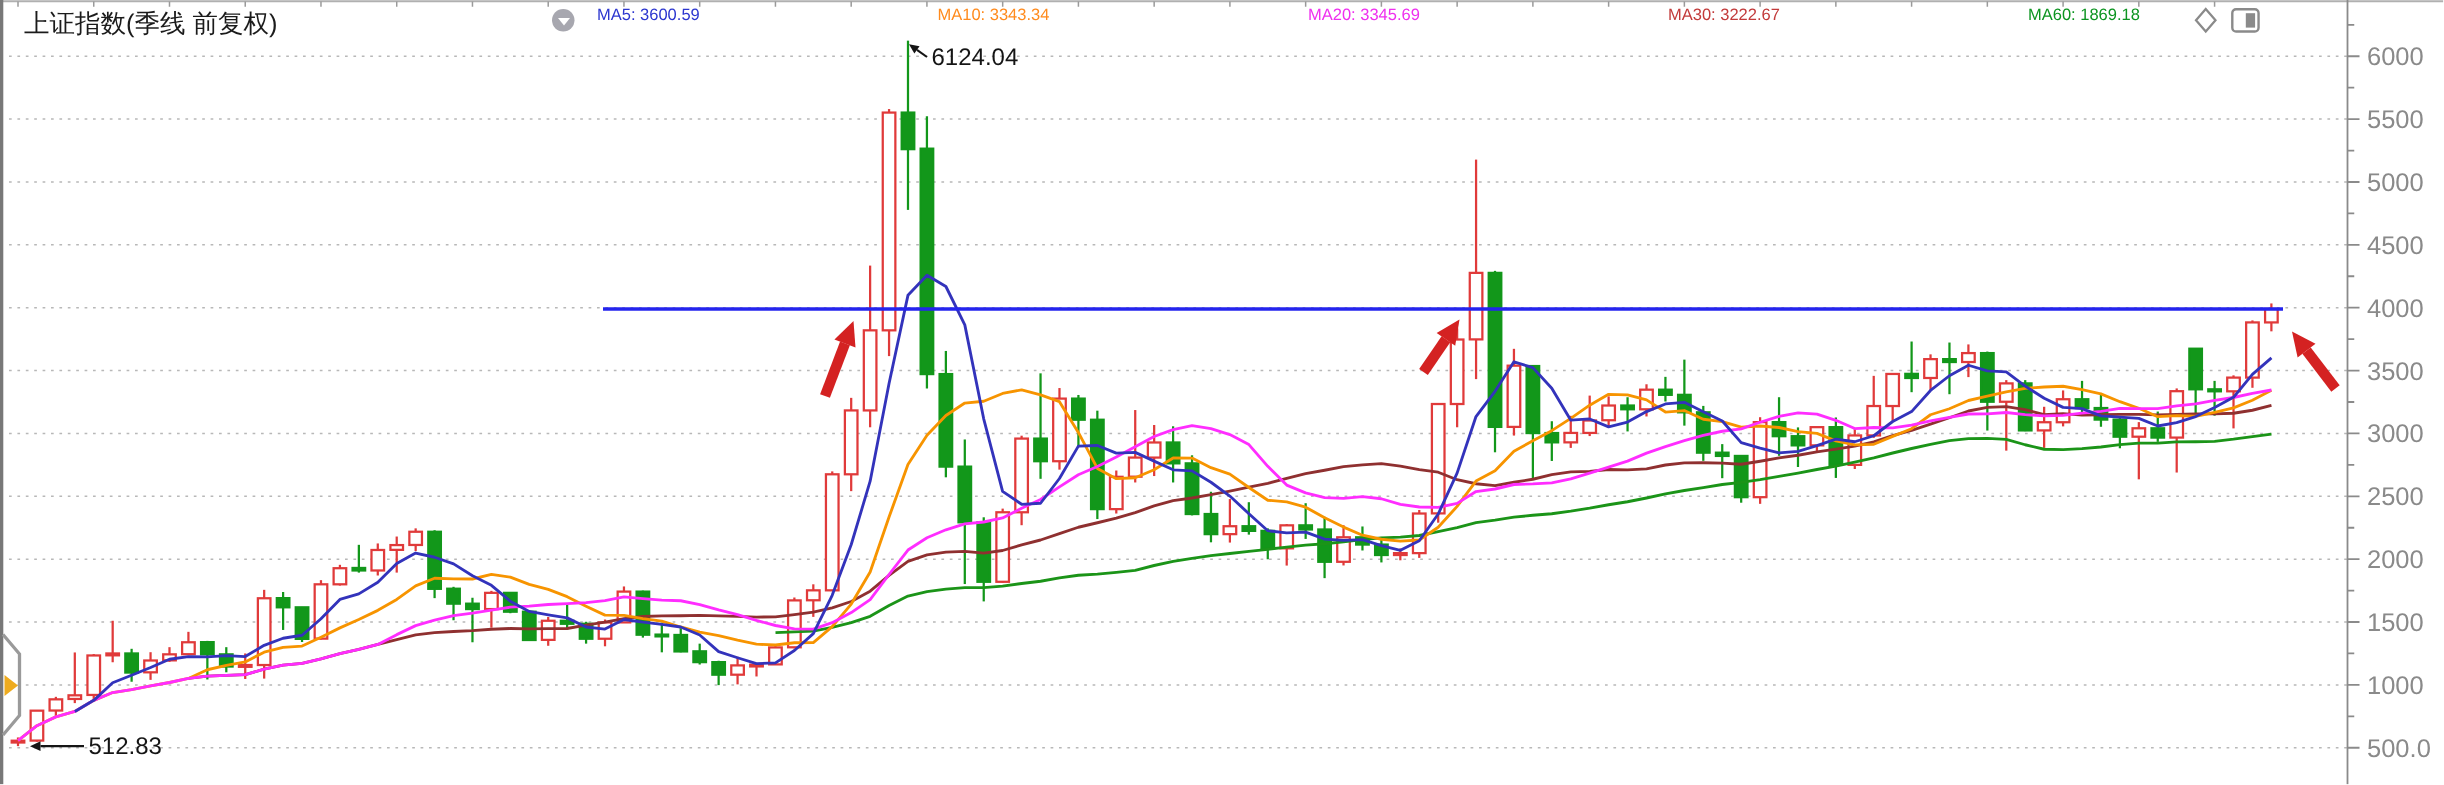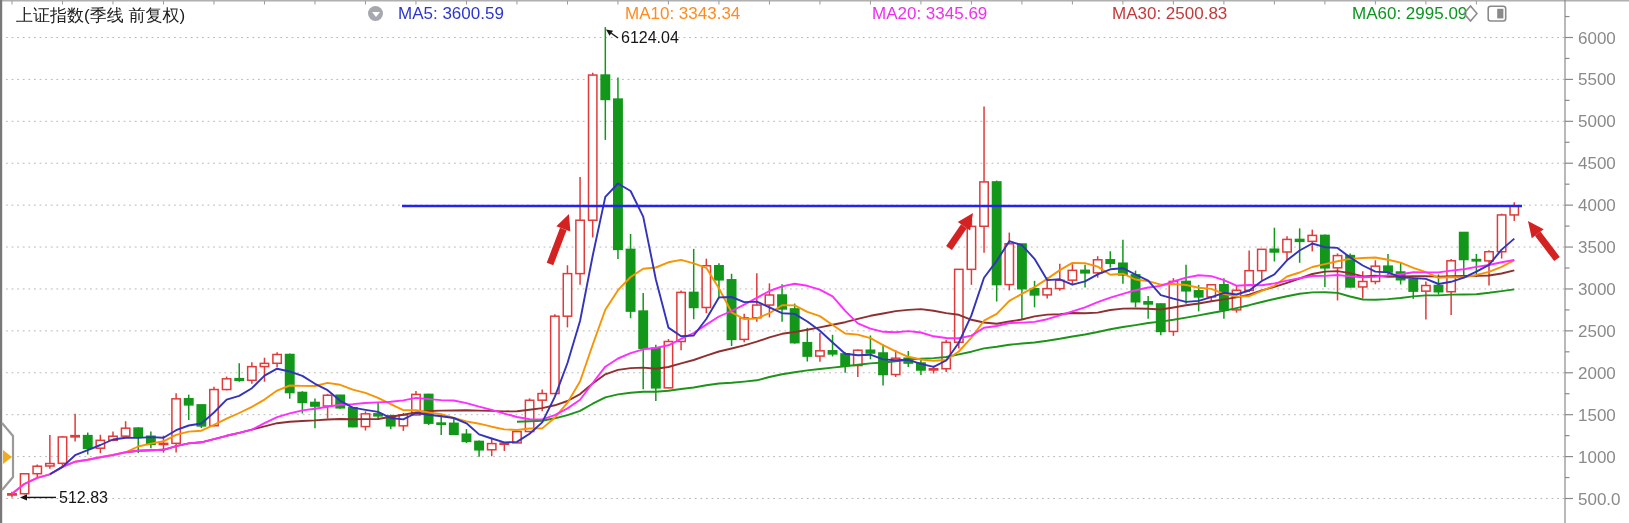--- a/index.html
+++ b/index.html
@@ -4,21 +4,21 @@
 <style>
   html,body{margin:0;padding:0;background:#fff;}
   #app{position:relative;width:1629px;height:523px;background:#fff;overflow:hidden;
        font-family:"Liberation Sans","DejaVu Sans",sans-serif;}
   #chart-svg{position:absolute;left:0;top:0;}
   .hdr-title{position:absolute;left:16px;top:4px;font-size:17px;color:#1b1b1b;white-space:nowrap;z-index:5;}
   .collapse-btn{position:absolute;left:368px;top:6px;width:15px;height:15px;border-radius:50%;
        background:#a7a7af;z-index:6;cursor:pointer;}
   .collapse-btn .tri{position:absolute;left:3.5px;top:5.5px;width:0;height:0;
        border-left:4px solid transparent;border-right:4px solid transparent;border-top:5px solid #fff;}
-  .ma-item{position:absolute;top:4px;font-size:17px;white-space:nowrap;z-index:5;}
+  .ma-item{position:absolute;top:4px;font-size:11px;white-space:nowrap;z-index:5;}
   .ma-0{left:398px;} .ma-1{left:625px;text-align:right;} .ma-2{left:872px;} .ma-3{left:1112px;} .ma-4{left:1352px;}
   .corner-icons{position:absolute;left:1462px;top:4px;display:flex;gap:8px;align-items:center;z-index:6;}
   .corner-icons span{display:inline-block;line-height:0;cursor:pointer;}
   svg text{font-family:"Liberation Sans","DejaVu Sans",sans-serif;}
 </style>
 </head>
 <body>
 
 <div id="app">
 
@@ -632,22 +632,22 @@
 
   <div class="hdr-title">上证指数(季线 前复权)</div>
 
   <div class="collapse-btn">
     <span class="tri"></span>
   </div>
 
   <span class="ma-item ma-0" style="color: rgb(44, 54, 207);">MA5: 3600.59</span>
   <span class="ma-item ma-1" style="color: rgb(255, 139, 30);">MA10: 3343.34</span>
   <span class="ma-item ma-2" style="color: rgb(239, 47, 239); text-align: center;">MA20: 3345.69</span>
-  <span class="ma-item ma-3" style="color: rgb(194, 58, 58);">MA30: 2500.83</span>
-  <span class="ma-item ma-4" style="color: rgb(12, 148, 32);">MA60: 2995.09</span>
+  <span class="ma-item ma-3" style="color: rgb(194, 58, 58);">MA30: 3222.67</span>
+  <span class="ma-item ma-4" style="color: rgb(12, 148, 32);">MA60: 1869.18</span>
 
   <div class="corner-icons">
     <span>
       <svg width="17" height="19" viewBox="0 0 17 19">
         <path d="M8.5 2 L15 9.5 L8.5 17 L2 9.5 Z" fill="none" stroke="#8a8a8a" stroke-width="1.5"></path>
       </svg>
     </span>
     <span>
       <svg width="20" height="19" viewBox="0 0 20 19">
         <rect x="1.2" y="2.2" width="17.5" height="14.8" rx="2.5" fill="#fff" stroke="#8a8a8a" stroke-width="1.6"></rect>

